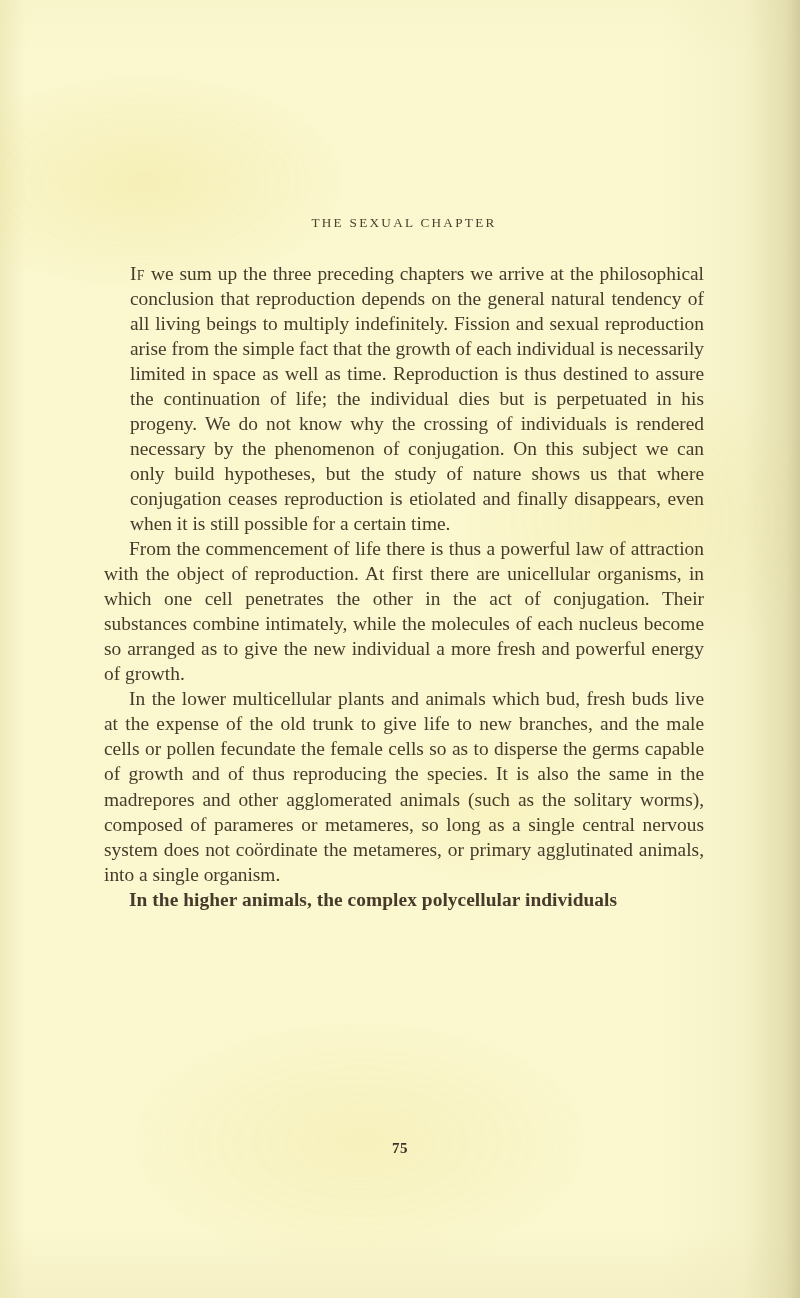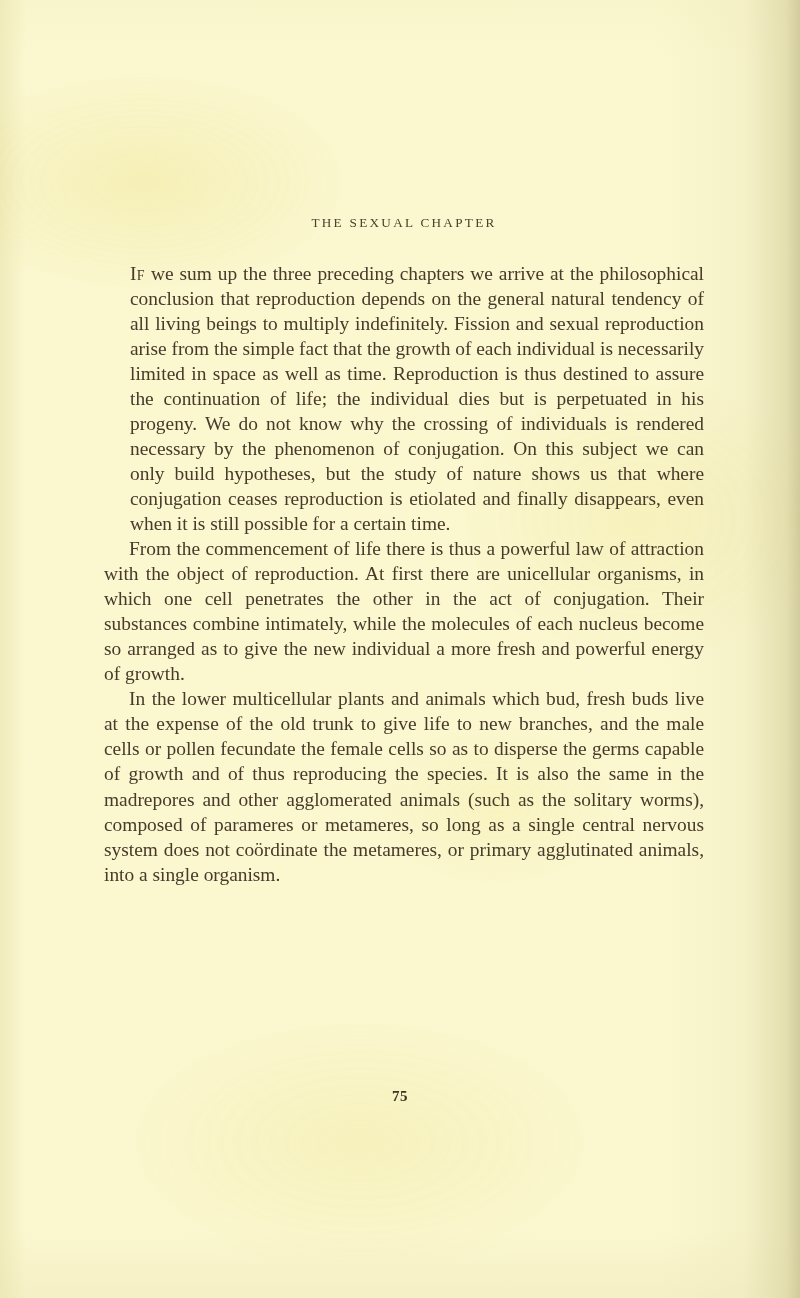--- a/index.html
+++ b/index.html
@@ -97,21 +97,21 @@
 
   .lastline {
     font-weight: bold;
     letter-spacing: 0.05px;
   }
 
   .folio {
     position: absolute;
     left: 0;
     right: 0;
-    top: 1088px;
+    top: 1140px;
     text-align: center;
     font-size: 15px;
     font-weight: bold;
     color: #3f3326;
     letter-spacing: 0.5px;
   }
 </style>
 </head>
 <body>
 
@@ -124,18 +124,19 @@
     <h2 class="chapter-subtitle">THE SEXUAL CHAPTER</h2>
 
     <div class="body-copy">
 
       <p class="first"><span class="smallcaps">If</span><span> we sum up the three preceding chapters we arrive at the philosophical conclusion that reproduction depends on the general natural tendency of all living beings to multiply indefinitely. Fission and sexual reproduction arise from the simple fact that the growth of each individual is necessarily limited in space as well as time. Reproduction is thus destined to assure the continuation of life; the individual dies but is perpetuated in his progeny. We do not know why the crossing of individuals is rendered necessary by the phenomenon of conjugation. On this subject we can only build hypotheses, but the study of nature shows us that where conjugation ceases reproduction is etiolated and finally disappears, even when it is still possible for a certain time.</span></p>
 
       <p>From the commencement of life there is thus a powerful law of attraction with the object of reproduction. At first there are unicellular organisms, in which one cell penetrates the other in the act of conjugation. Their substances combine intimately, while the molecules of each nucleus become so arranged as to give the new individual a more fresh and powerful energy of growth.</p>
 
       <p>In the lower multicellular plants and animals which bud, fresh buds live at the expense of the old trunk to give life to new branches, and the male cells or pollen fecundate the female cells so as to disperse the germs capable of growth and of thus reproducing the species. It is also the same in the madrepores and other agglomerated animals (such as the solitary worms), composed of parameres or metameres, so long as a single central nervous system does not coördinate the metameres, or primary agglutinated animals, into a single organism.</p>
 
+      <p class="lastline">In the higher animals, the complex polycellular individuals</p>
 
     </div>
   </div>
 
   <div class="folio">75</div>
 </div>
 
 </body></html>

